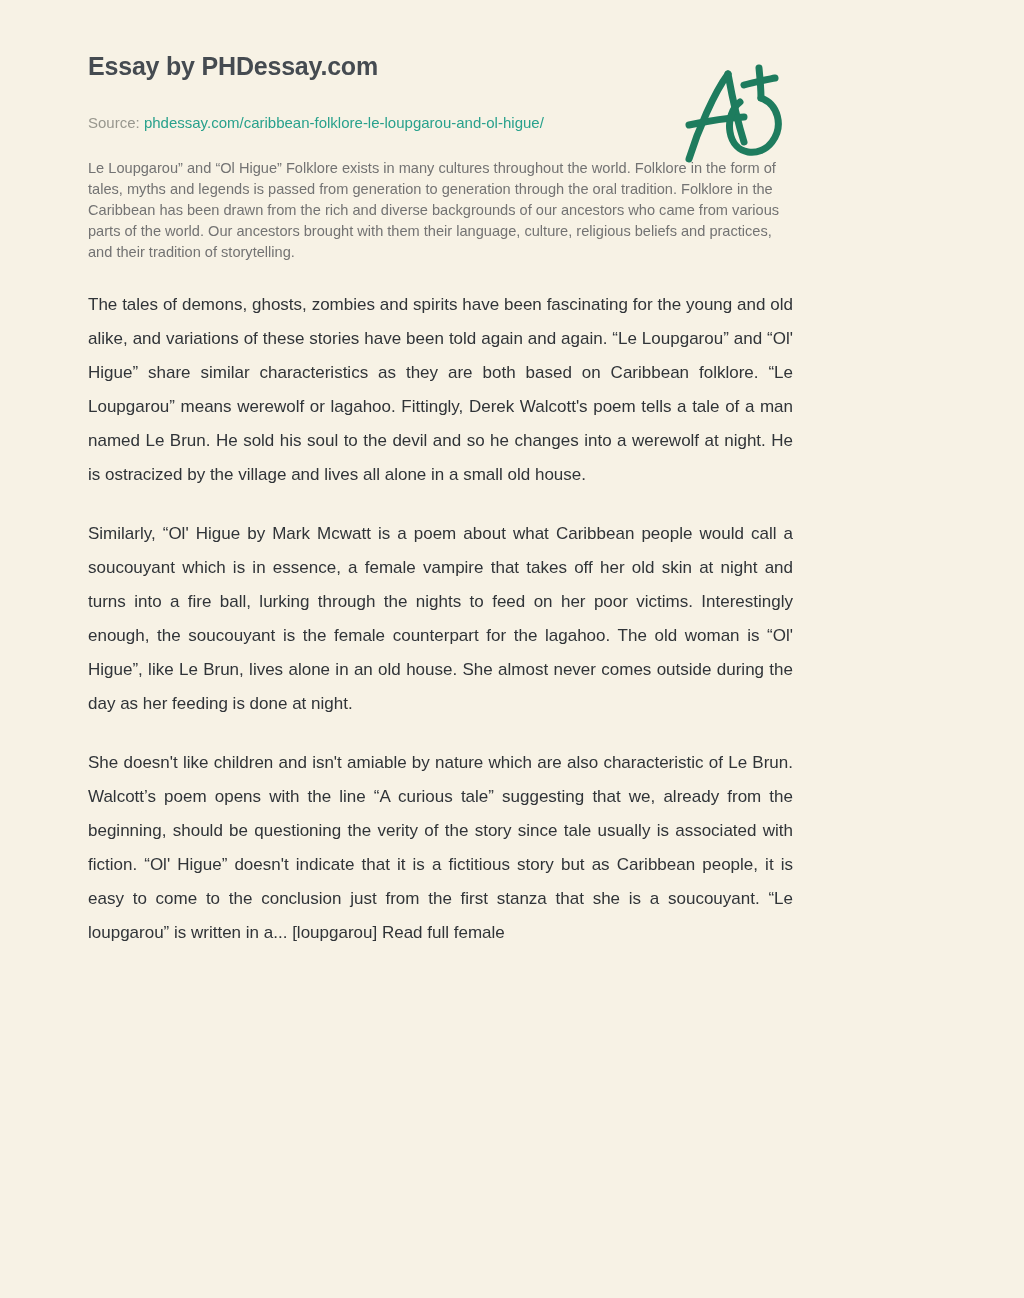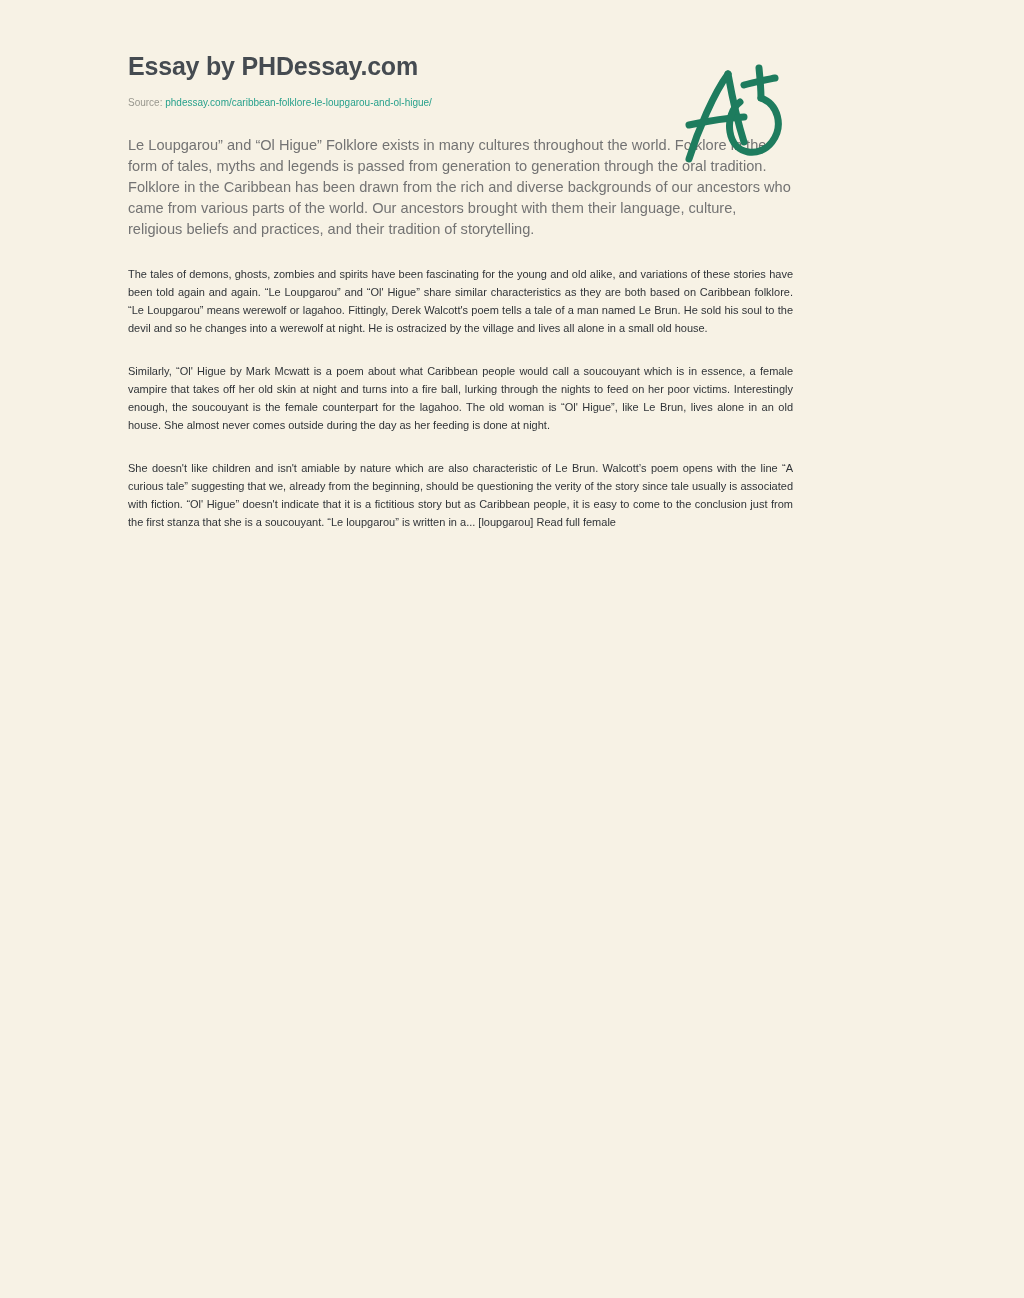--- a/index.html
+++ b/index.html
@@ -9,35 +9,34 @@
     height: 1298px;
     background: #f7f2e5;
     font-family: "Liberation Sans", sans-serif;
     -webkit-font-smoothing: antialiased;
   }
   .page {
     position: relative;
     width: 880px;
     height: 1298px;
     overflow: hidden;
-    padding-left: 40px;
   }
   .content {
     padding: 52px 87px 0 88px;
   }
   .doc-header-title {
     margin: 0;
     font-size: 25px;
     font-weight: 700;
     letter-spacing: -0.2px;
     color: #454b51;
   }
   .source-line {
-    margin-top: 16px;
-    font-size: 10px;
+    margin-top: 33px;
+    font-size: 15px;
     color: #98978e;
   }
   .source-line a {
     color: #28a18c;
     text-decoration: none;
     cursor: pointer;
   }
   .logo {
     position: absolute;
     top: 58px;
@@ -55,22 +54,22 @@
   }
   .intro-par {
     margin: 27px 0 0 0;
     font-size: 14.6px;
     line-height: 21px;
     color: #737373;
     text-align: left;
   }
   .body-par {
     margin: 25px 0 0 0;
-    font-size: 11px;
-    line-height: 18px;
+    font-size: 17px;
+    line-height: 34px;
     color: #303438;
     text-align: justify;
   }
   .body-par a.read-more {
     color: #303438;
     text-decoration: none;
     cursor: pointer;
   }
 </style>
 </head>

